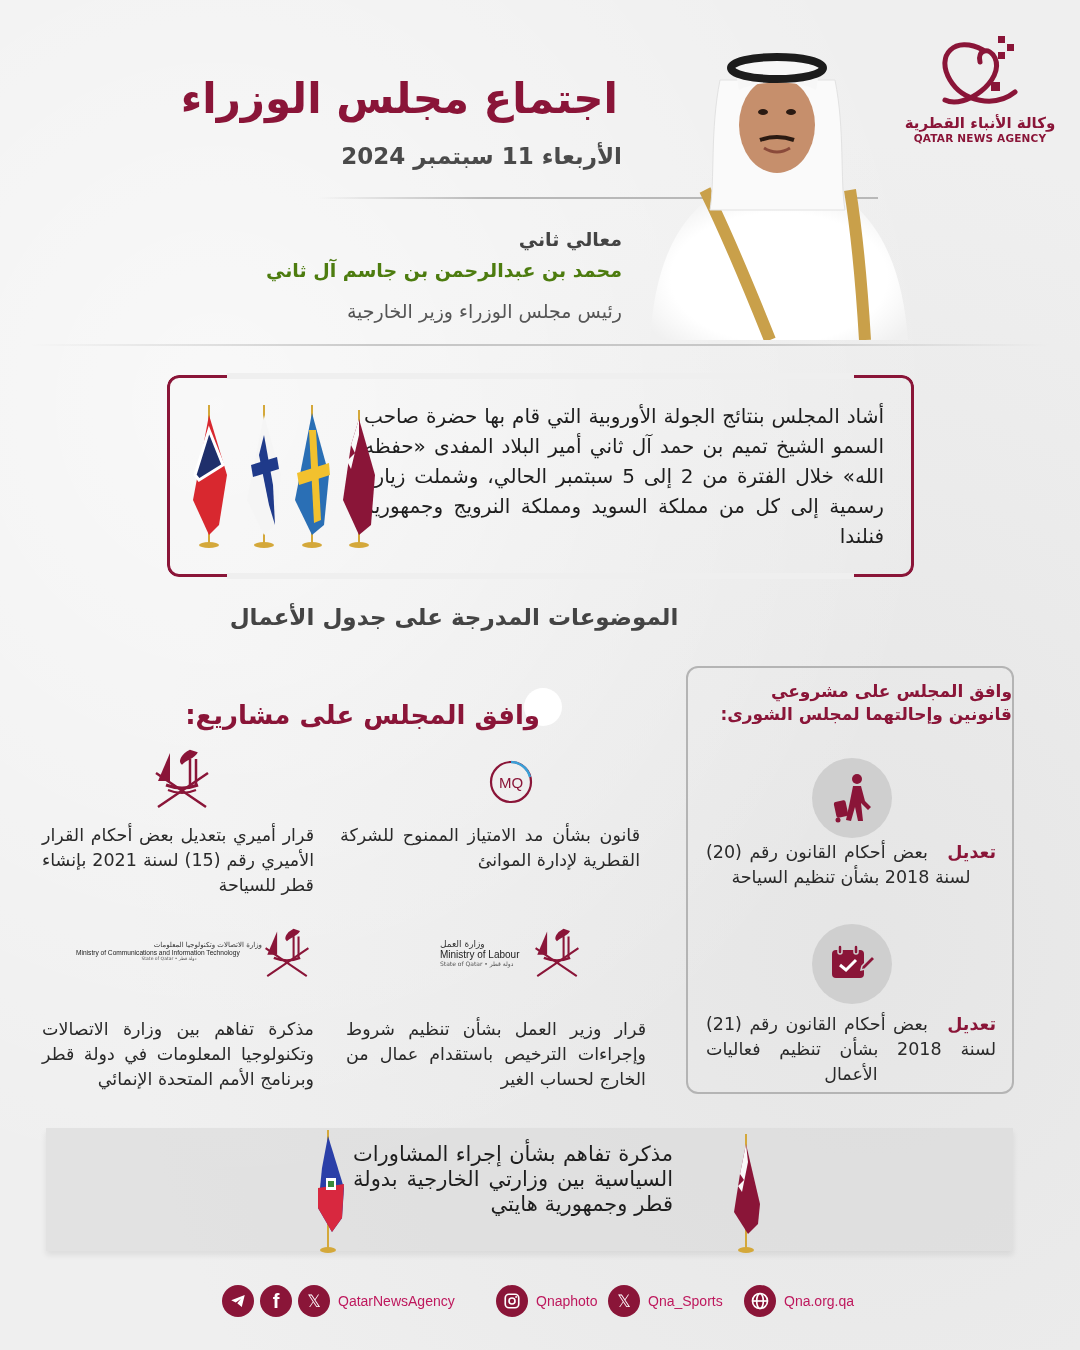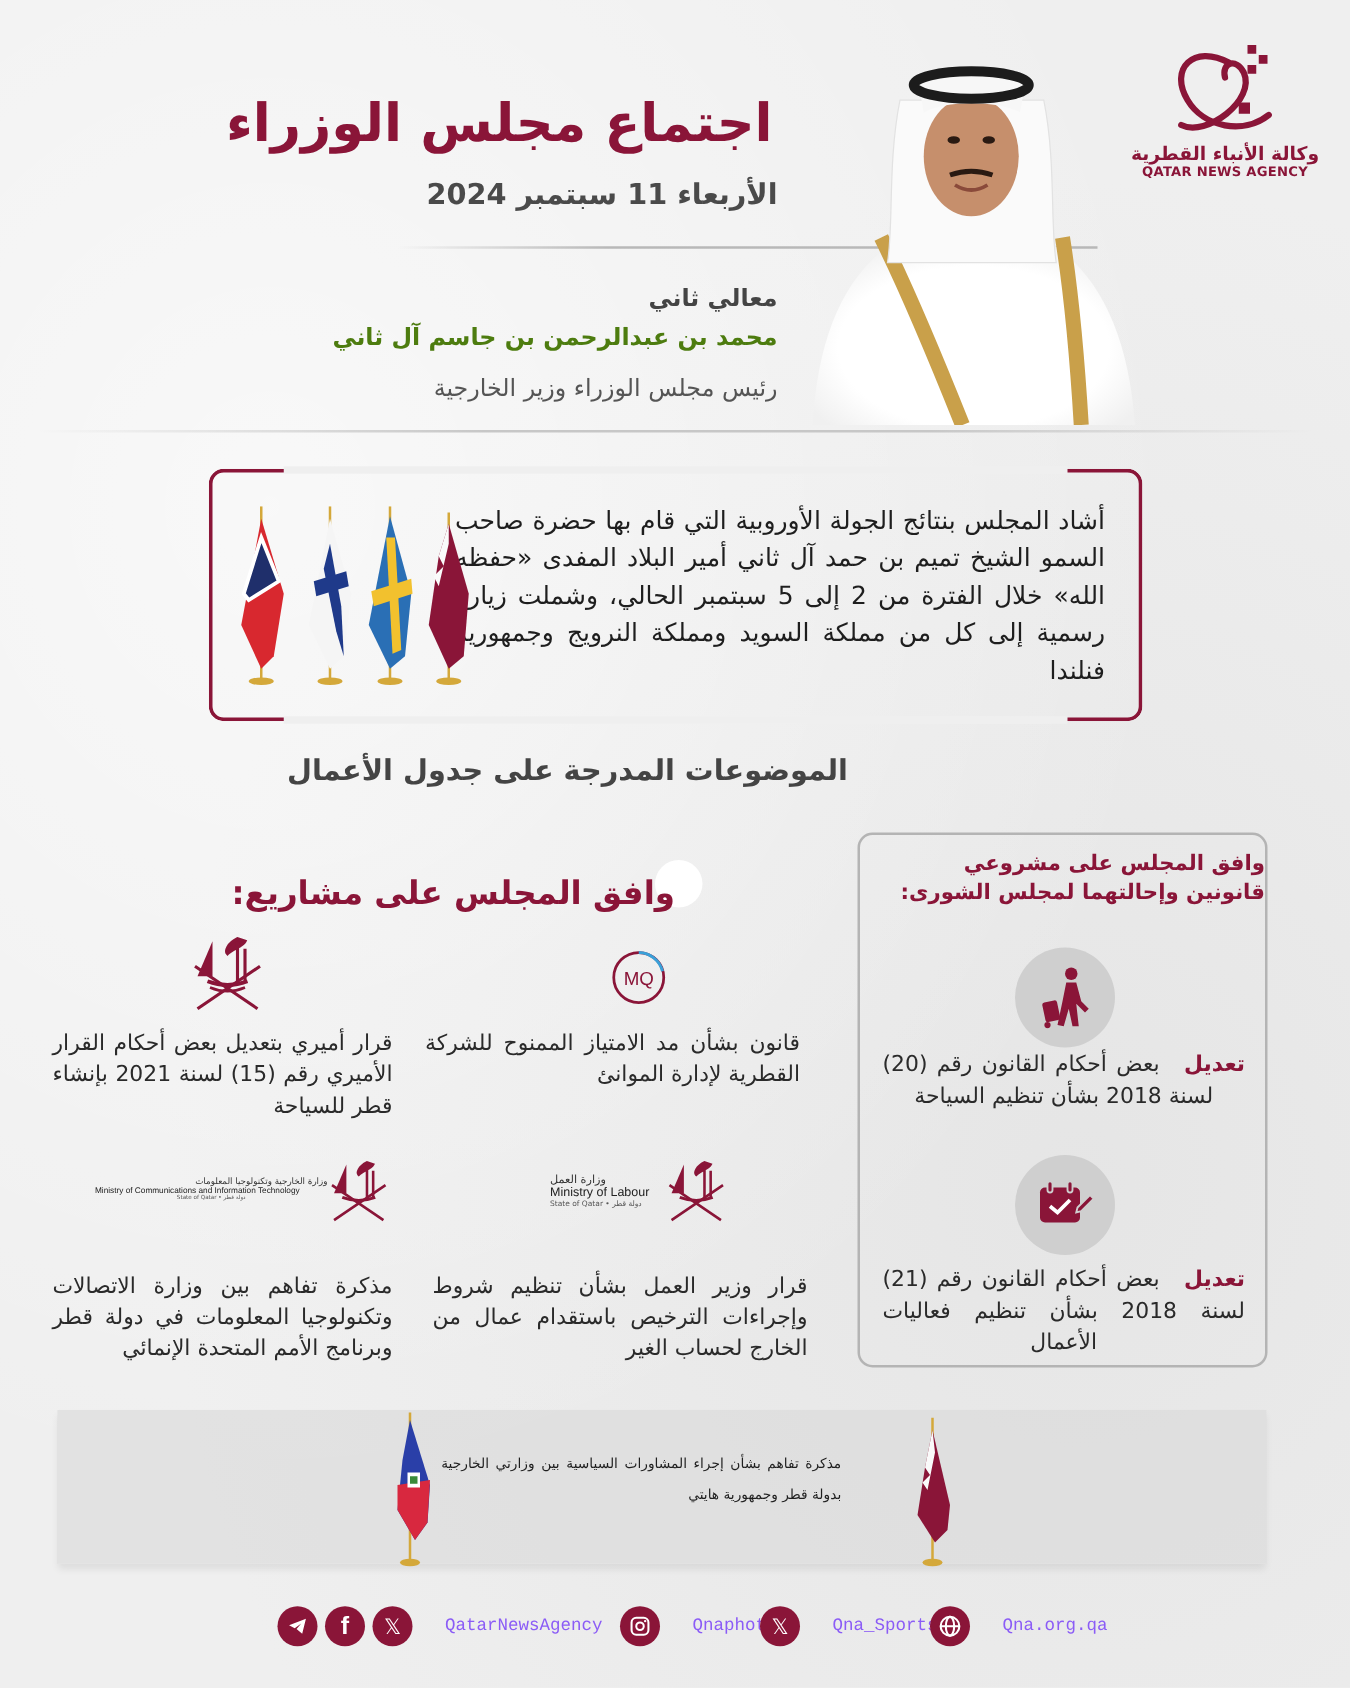--- a/index.html
+++ b/index.html
@@ -57,26 +57,26 @@
   .law-text { width: 290px; font-size: 17.5px; line-height: 25px; color: #2a2a2a; text-align: justify; text-align-last: center; direction: rtl; }
   .law-text b { color: #8a1538; margin-left: 12px; }
 
   
   .approved-title { right: 540px; top: 700px; font-size: 26px; font-weight: bold; color: #8a1538; direction: rtl; }
   .approved-dot { left: 524px; top: 688px; width: 38px; height: 38px; border-radius: 50%; background: #fff; }
   .proj { font-size: 17.5px; line-height: 25px; color: #2a2a2a; direction: rtl; text-align: justify; }
 
   
   .haiti-box { left: 46px; top: 1128px; width: 967px; height: 123px; background: rgba(215,215,215,0.55); box-shadow: 0 4px 6px rgba(0,0,0,0.08); }
-  .haiti-text { right: 340px; top: 30px; width: 320px; font-size: 11px; line-height: 25px; color: #1e1e1e; direction: rtl; text-align: justify; }
+  .haiti-text { right: 340px; top: 14px; width: 320px; font-size: 21px; line-height: 25px; color: #1e1e1e; direction: rtl; text-align: justify; }
 
   
   .social { top: 1284px; height: 34px; display: flex; align-items: center; gap: 6px; }
   .sicon { width: 32px; height: 32px; border-radius: 50%; background: #8a1538; display: flex; align-items: center; justify-content: center; }
-  .slabel { font-size: 14px; color: #8b5cf6; margin-left: 20px; font-family: Liberation Mono, monospace; }
+  .slabel { font-size: 14px; color: #be185d; margin-left: 2px; font-family: Liberation Sans, sans-serif; }
 </style>
 </head>
 <body>
 
 <div class="abs logo">
   <svg width="110" height="82" viewBox="0 0 110 82">
     <path d="M58 20 C30 5 10 25 25 50 C38 72 70 78 90 62" fill="none" stroke="#8a1538" stroke-width="5" stroke-linecap="round"></path>
     <path d="M20 70 C40 80 80 50 70 28 C64 16 52 20 55 32" fill="none" stroke="#8a1538" stroke-width="5" stroke-linecap="round"></path>
     <rect x="73" y="6" width="7" height="7" fill="#8a1538"></rect>
     <rect x="82" y="14" width="7" height="7" fill="#8a1538"></rect>
@@ -238,21 +238,21 @@
 <div class="abs proj" style="right:434px; top:1017px; width:300px;">قرار وزير العمل بشأن تنظيم شروط وإجراءات الترخيص باستقدام عمال من الخارج لحساب الغير</div>
 
 <div class="abs" style="left:76px; top:925px; width:236px; height:58px;">
   <svg class="abs" style="left:186px; top:0;" width="50" height="56" viewBox="0 0 60 68">
     <path d="M18 8 L18 36 L6 36 Z" fill="#8a1538"></path>
     <path d="M38 6 C30 10 28 16 30 18 C34 14 42 12 44 8 Z M38 8 L38 40 M44 14 L44 40" stroke="#8a1538" stroke-width="2.5" fill="#8a1538"></path>
     <path d="M14 40 Q30 46 46 40" stroke="#8a1538" stroke-width="3" fill="none"></path>
     <path d="M4 28 L54 62 M56 28 L6 62" stroke="#8a1538" stroke-width="2.5"></path>
   </svg>
   <div class="abs" style="left:0; top:16px; width:186px;">
-    <div style="font-size:7px; color:#333; direction:rtl; text-align:right;">وزارة الخارجية وتكنولوجيا المعلومات</div>
+    <div style="font-size:7px; color:#333; direction:rtl; text-align:right;">وزارة الاتصالات وتكنولوجيا المعلومات</div>
     <div style="font-size:6.6px; color:#222; font-family:'Liberation Sans',sans-serif; white-space:nowrap;">Ministry of Communications and Information Technology</div>
     <div style="font-size:4.5px; color:#555; white-space:nowrap; text-align:center;">State of Qatar • دولة قطر</div>
   </div>
 </div>
 <div class="abs proj" style="right:766px; top:1017px; width:272px;">مذكرة تفاهم بين وزارة الاتصالات وتكنولوجيا المعلومات في دولة قطر وبرنامج الأمم المتحدة الإنمائي</div>
 
 <div class="abs haiti-box">
   <div class="abs" style="left:270px; top:0;">
     <svg width="30" height="128" viewBox="0 0 30 128">
       <line x1="12" y1="2" x2="12" y2="120" stroke="#d4a83a" stroke-width="2"></line>

